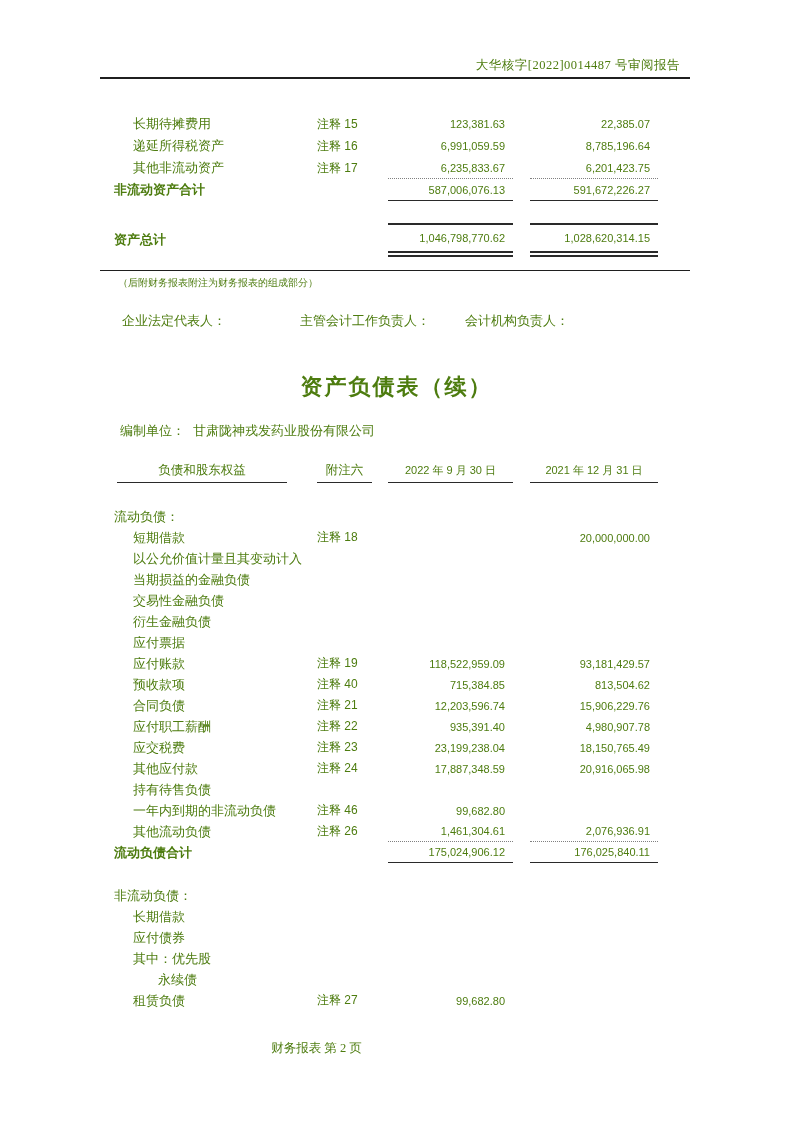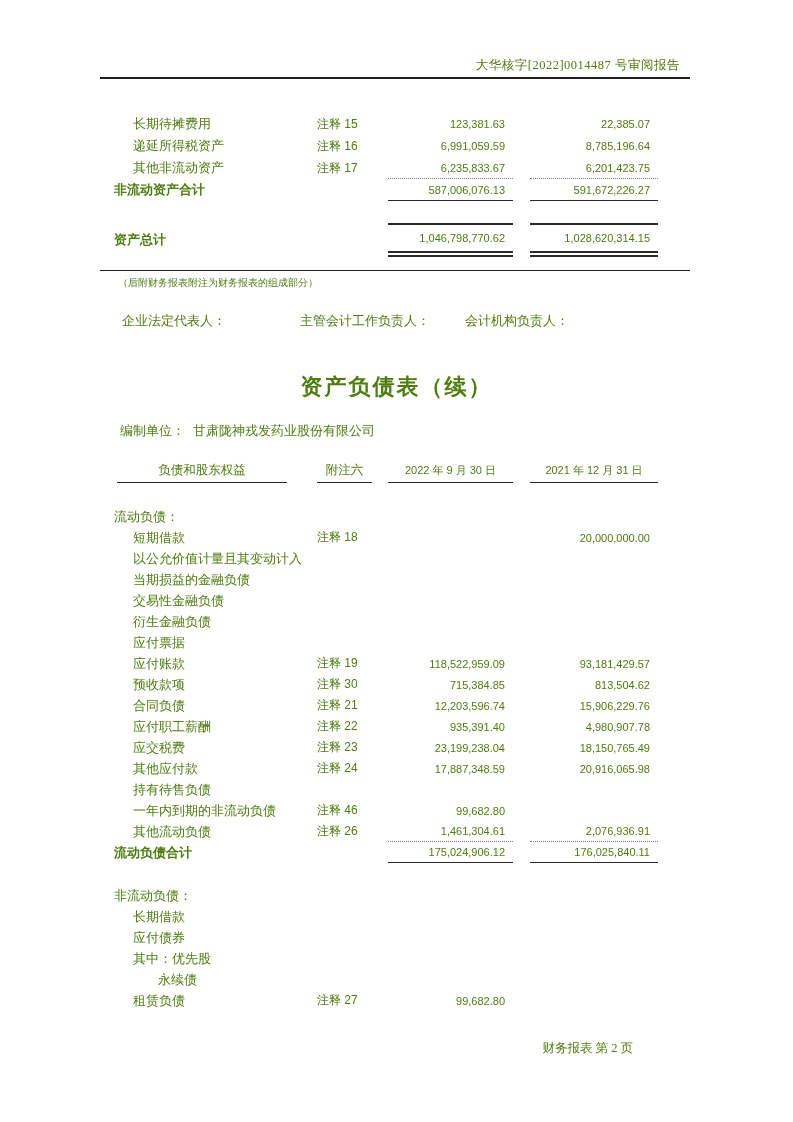--- a/index.html
+++ b/index.html
@@ -70,21 +70,21 @@
   #liab-header { position:absolute; top:458px; left:100px; width:560px; display:flex; height:25px; font-size:12.5px; }
   .h-cell { border-bottom:1.5px solid #2a2a2a; text-align:center; display:flex; align-items:center; justify-content:center; }
   .h-item { width:170px; margin-left:17px; }
   .h-note { width:55px; margin-left:30px; }
   .h-d1 { width:125px; margin-left:16px; }
   .h-d2 { width:128px; margin-left:17px; }
 
   #liab-table { top:506px; }
   #liab-table .row { height:21px; }
 
-  .footer { position:absolute; top:1040px; left:0; width:633px; text-align:right; font-size:12.5px; }
+  .footer { position:absolute; top:1040px; left:0; width:633px; text-align:center; font-size:12.5px; }
 </style>
 </head>
 <body>
 
 <div class="page">
 
   <div class="header-note">大华核字[2022]0014487 号审阅报告</div>
   <div class="header-rule"></div>
 
   <div class="tbl" id="assets-table">
@@ -200,21 +200,21 @@
     </div>
     <div class="row">
       <span class="c-label">应付账款</span>
       <span class="c-note">注释 19</span>
       <span class="c-v1 num">118,522,959.09</span>
       <span class="c-gap"></span>
       <span class="c-v2 num">93,181,429.57</span>
     </div>
     <div class="row">
       <span class="c-label">预收款项</span>
-      <span class="c-note">注释 30</span>
+      <span class="c-note">注释 40</span>
       <span class="c-v1 num">715,384.85</span>
       <span class="c-gap"></span>
       <span class="c-v2 num">813,504.62</span>
     </div>
     <div class="row">
       <span class="c-label">合同负债</span>
       <span class="c-note">注释 21</span>
       <span class="c-v1 num">12,203,596.74</span>
       <span class="c-gap"></span>
       <span class="c-v2 num">15,906,229.76</span>

